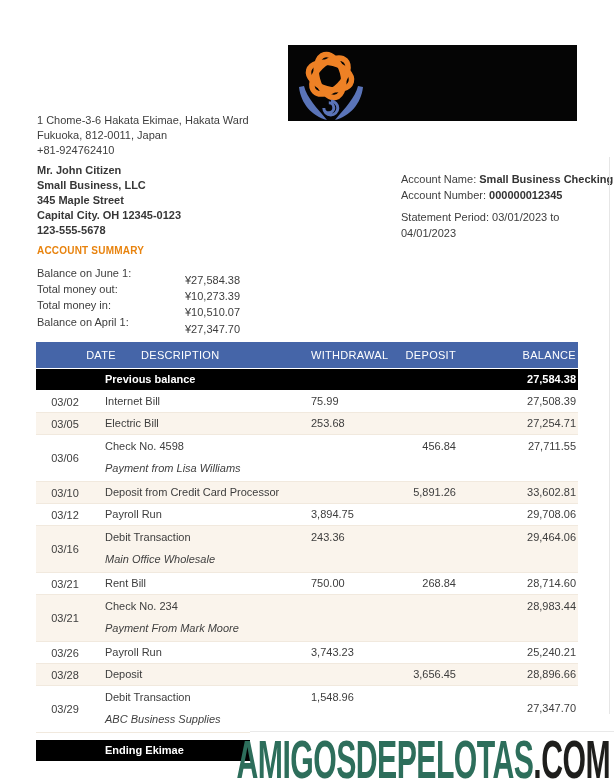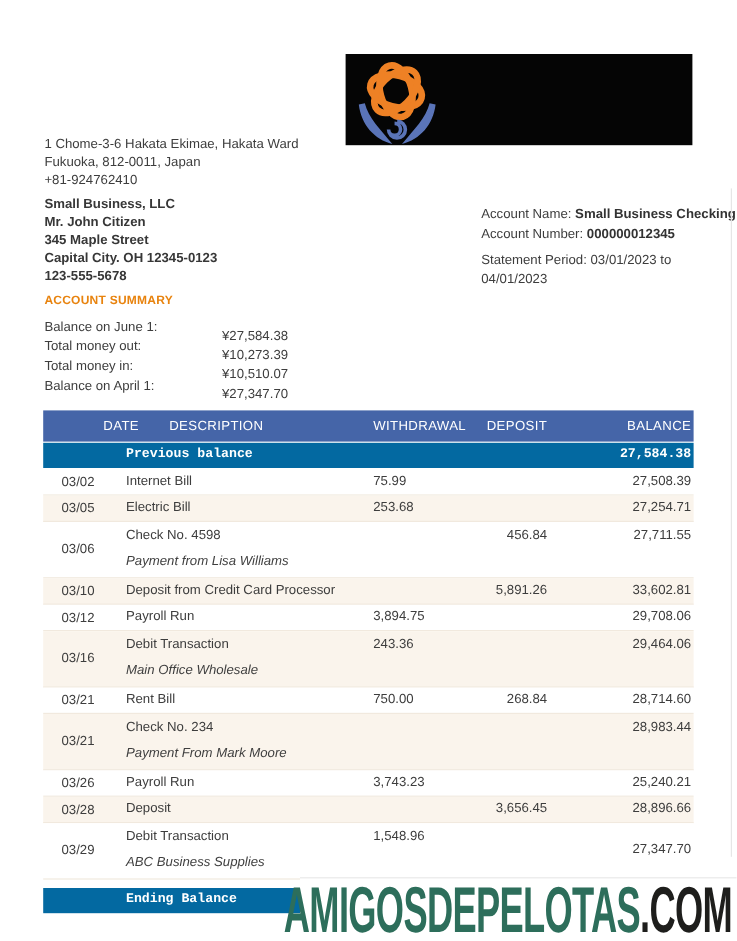--- a/index.html
+++ b/index.html
@@ -54,24 +54,23 @@
   .t-header {
     background: #4565a8; color: #ffffff;
     height: 26px; line-height: 26px;
     letter-spacing: 0.3px; font-size: 11px;
     margin-bottom: 1px;
     padding-left: 36px;
   }
   .t-header .c-date { display: block; }
 
   .t-total {
-    background: #0369a1; color: #ffffff; font-weight: 700;
+    background: #000000; color: #ffffff; font-weight: 700;
     height: 21px; line-height: 21px;
     margin-bottom: 1px;
-    font-family: Liberation Mono, monospace;
   }
   .t-total.ending { margin-top: 7px; margin-bottom: 0; }
 
   .t-body .t-row {
     background: #ffffff;
     border-bottom: 1px solid #f1e9de;
     padding: 2px 0;
     min-height: 21px;
   }
   .t-body .t-row.alt { background: #faf4ec; }
@@ -119,22 +118,22 @@
     </svg>
   </div>
 
   <div class="bank-address">
     <div>1 Chome-3-6 Hakata Ekimae, Hakata Ward</div>
     <div>Fukuoka, 812-0011, Japan</div>
     <div>+81-924762410</div>
   </div>
 
   <div class="customer-block">
+    <div>Mr. John Citizen</div>
     <div>Small Business, LLC</div>
-    <div>Mr. John Citizen</div>
     <div>345 Maple Street</div>
     <div>Capital City. OH 12345-0123</div>
     <div>123-555-5678</div>
   </div>
 
   <div class="account-info">
     <div><span>Account Name: </span><span class="value">Small Business Checking</span></div>
     <div><span>Account Number: </span><span class="value">000000012345</span></div>
     <div class="statement-period">Statement Period: 03/01/2023 to 04/01/2023</div>
   </div>
@@ -290,21 +289,21 @@
       <div class="desc-note">ABC Business Supplies</div>
     </div>
     <div class="c-wd">1,548.96</div>
     <div class="c-dep"></div>
     <div class="c-bal mid">27,347.70</div>
   </div>
 </div>
 
     <div class="t-row t-total ending">
       <div class="c-date"></div>
-      <div class="c-desc">Ending Balance</div>
+      <div class="c-desc">Ending Ekimae</div>
       <div class="c-wd"></div>
       <div class="c-dep"></div>
       <div class="c-bal">27,347.70</div>
     </div>
   </div>
 
   <div class="page-edge-line"></div>
 
   <div class="watermark-strip"></div>
   <div class="watermark">

